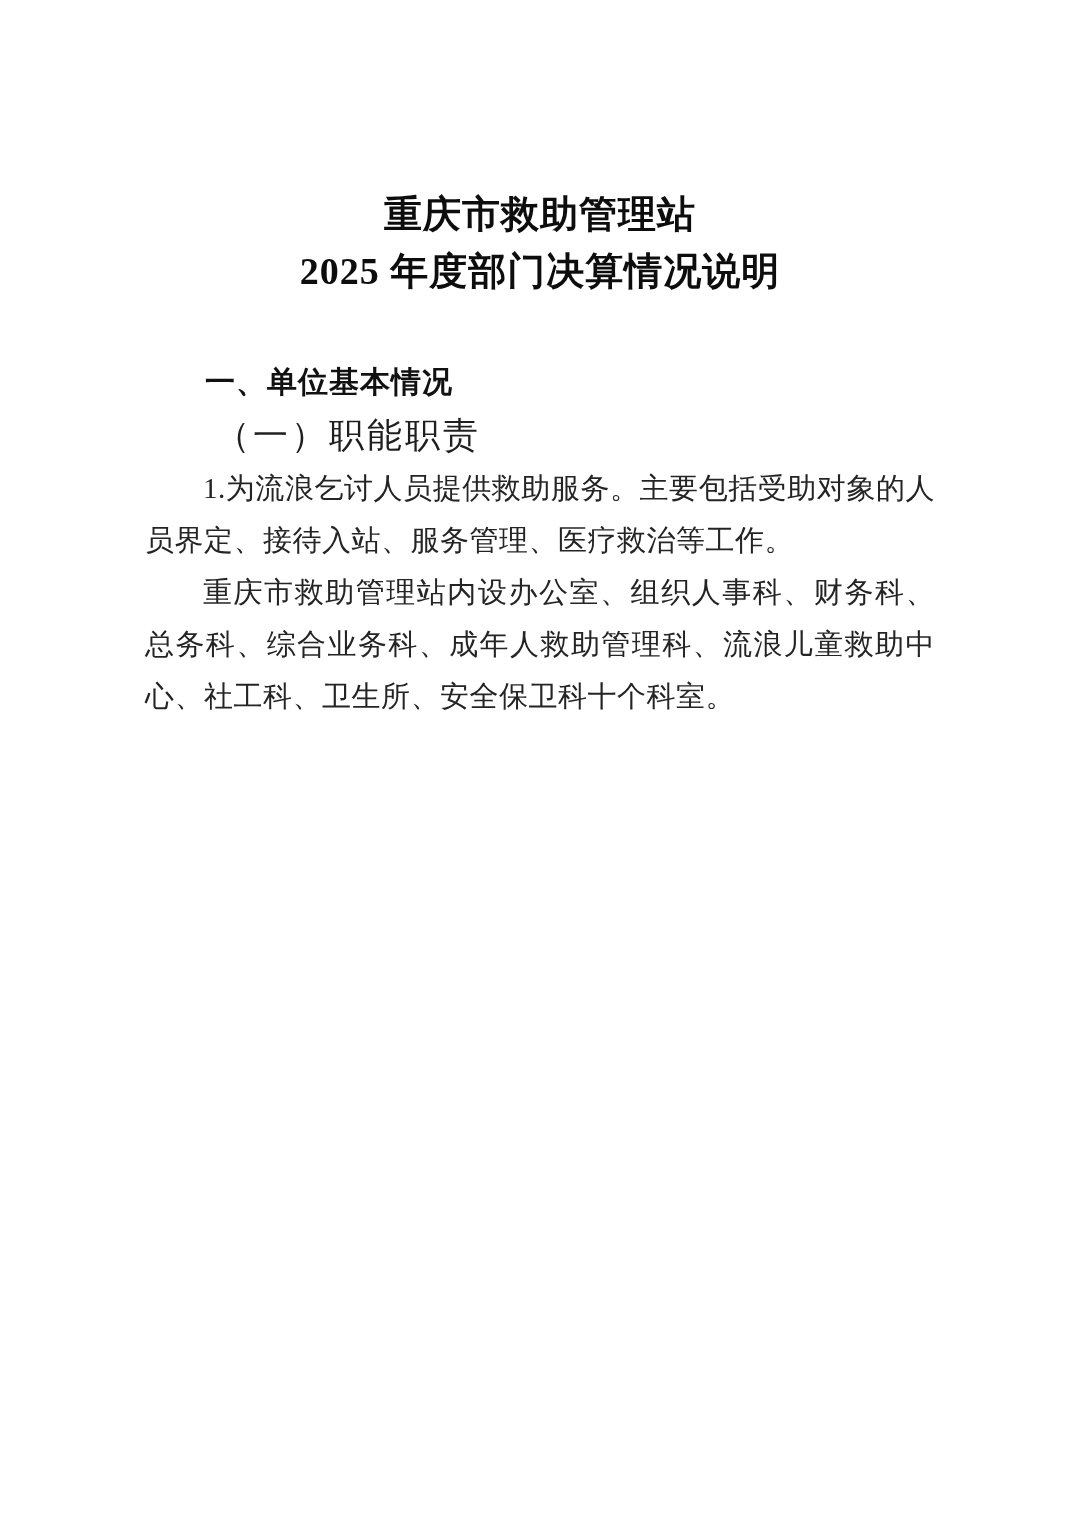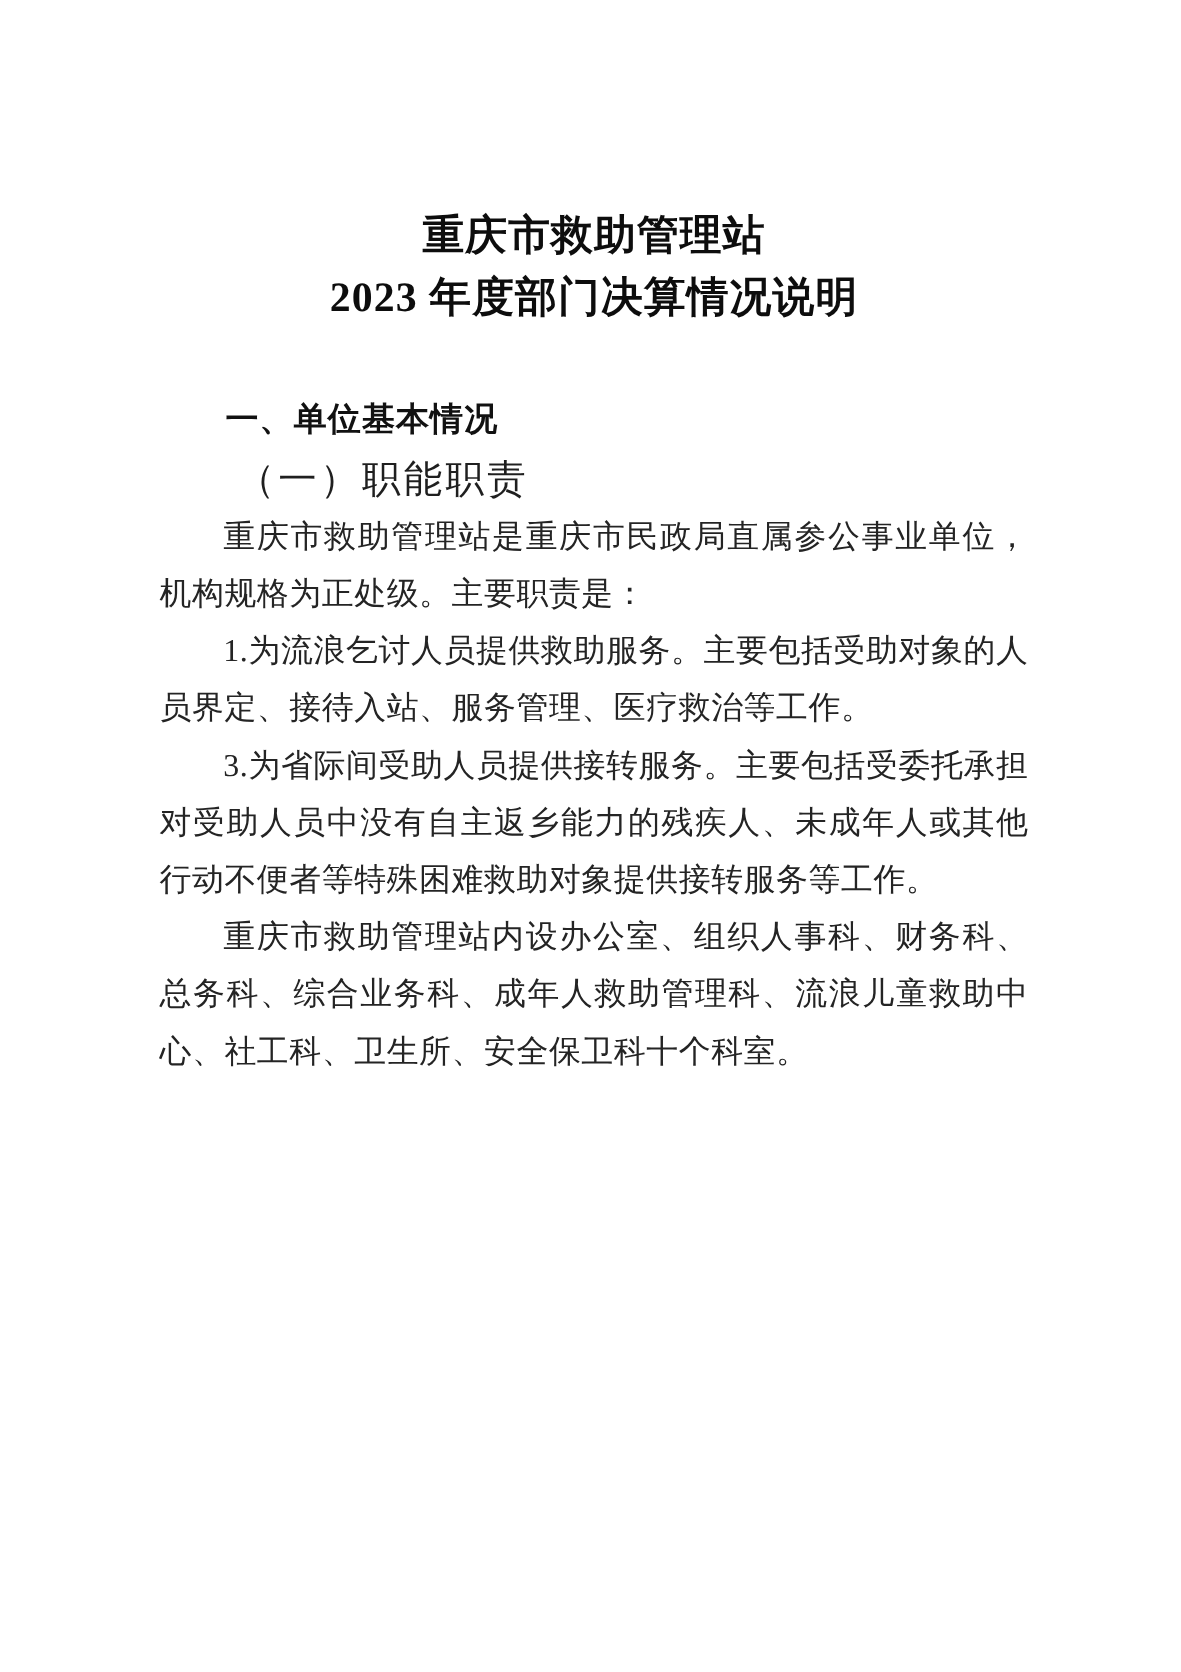--- a/index.html
+++ b/index.html
@@ -60,26 +60,24 @@
   }
 </style>
 </head>
 <body>
 
 <div class="page">
   <div class="content">
 
     <div class="title-block">
       <div>重庆市救助管理站</div>
-      <div>2023 年度部门决算情况说明</div>
+      <div>2025 年度部门决算情况说明</div>
     </div>
 
     <div class="body-block">
       <div class="h1">一、单位基本情况</div>
       <div class="h2">（一）职能职责</div>
-      <div class="para">重庆市救助管理站是重庆市民政局直属参公事业单位，机构规格为正处级。主要职责是：</div>
       <div class="para">1.为流浪乞讨人员提供救助服务。主要包括受助对象的人员界定、接待入站、服务管理、医疗救治等工作。</div>
-      <div class="para">3.为省际间受助人员提供接转服务。主要包括受委托承担对受助人员中没有自主返乡能力的残疾人、未成年人或其他行动不便者等特殊困难救助对象提供接转服务等工作。</div>
       <div class="para">重庆市救助管理站内设办公室、组织人事科、财务科、总务科、综合业务科、成年人救助管理科、流浪儿童救助中心、社工科、卫生所、安全保卫科十个科室。</div>
     </div>
 
   </div>
 </div>
 
 </body></html>

